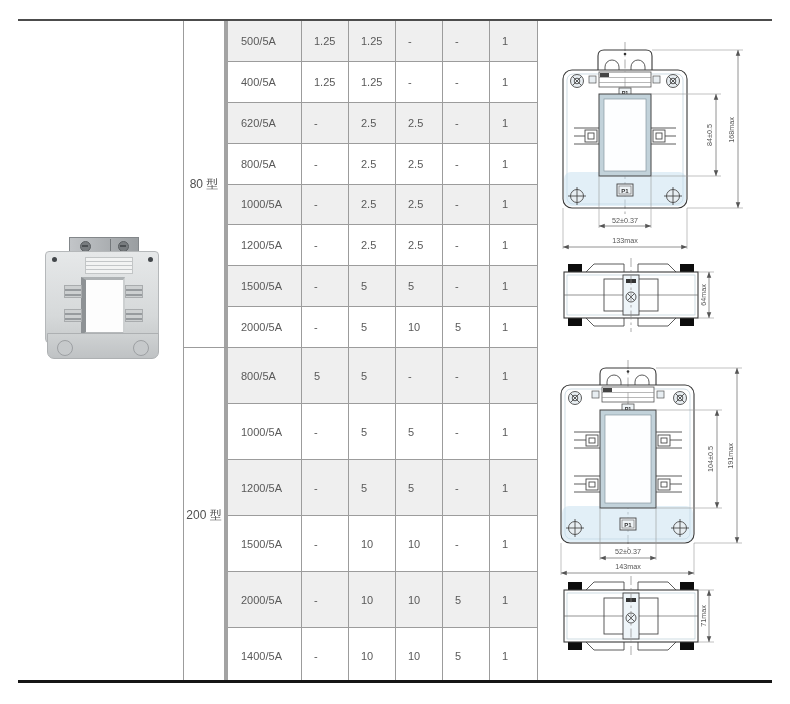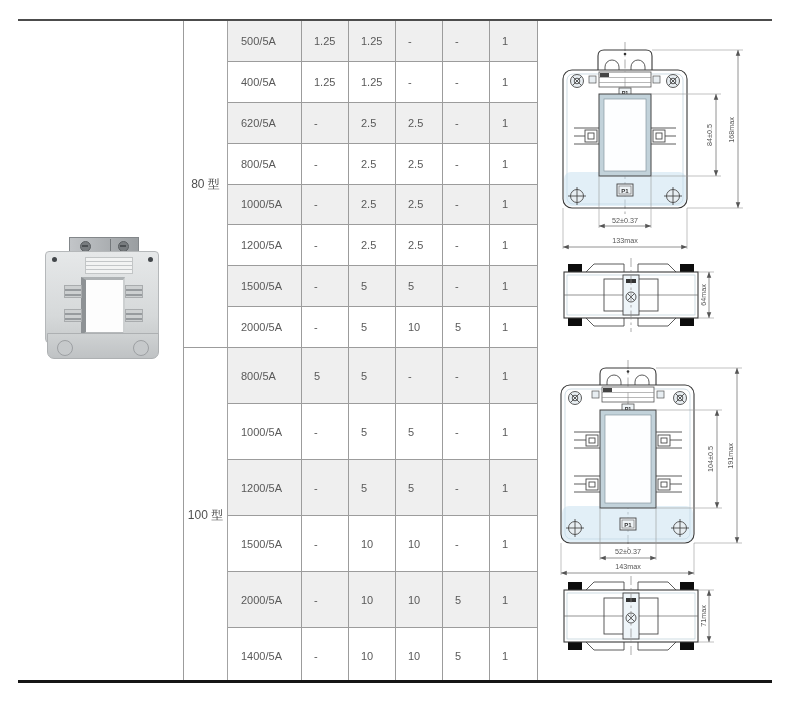--- a/index.html
+++ b/index.html
@@ -8,21 +8,21 @@
 
   
   .rule-top{position:absolute;left:18px;top:19px;width:754px;height:2px;background:#4c4c4c;}
   .rule-bottom{position:absolute;left:18px;top:680px;width:754px;height:3px;background:#161616;z-index:5;}
 
   
   .ctable{position:absolute;left:183px;top:21px;width:355px;height:662px;display:flex;flex-direction:column;}
   .sec{display:flex;border-left:1px solid #9c9c9c;box-sizing:border-box;}
   .sec80{height:327px;border-bottom:1px solid #9c9c9c;}
   .sec100{height:335px;}
-  .typecol{width:44px;border-right:1px solid #a3a3a3;display:flex;align-items:center;justify-content:center;
+  .typecol{width:44px;border-right:4px solid #a3a3a3;display:flex;align-items:center;justify-content:center;
            font-size:12px;color:#4f4f4f;background:#fff;box-sizing:border-box;}
   .rows{flex:1;display:flex;flex-direction:column;}
   .r{flex:1;display:flex;background:#fff;border-bottom:1px solid #9c9c9c;box-sizing:border-box;justify-content:space-between;}
   .r.g{background:#efefef;}
   .rows .r:last-child{border-bottom:none;}
   .c{border-right:1px solid #9c9c9c;display:flex;align-items:center;font-size:11px;color:#595959;
      box-sizing:border-box;padding-left:12px;}
   .c.spec{width:74px;padding-left:13px;}
   .c.v{width:47px;}
   .c.v:last-child{flex:1;}
@@ -153,21 +153,21 @@
           <div class="c v">-</div>
           <div class="c v">5</div>
           <div class="c v">10</div>
           <div class="c v">5</div>
           <div class="c v">1</div>
         </div>
       </div>
     </div>
 
     <div class="sec sec100">
-      <div class="typecol">100 型</div>
+      <div class="typecol">200 型</div>
       <div class="rows">
         <div class="r g">
           <div class="c spec">800/5A</div>
           <div class="c v">5</div>
           <div class="c v">5</div>
           <div class="c v">-</div>
           <div class="c v">-</div>
           <div class="c v">1</div>
         </div>
         <div class="r">

